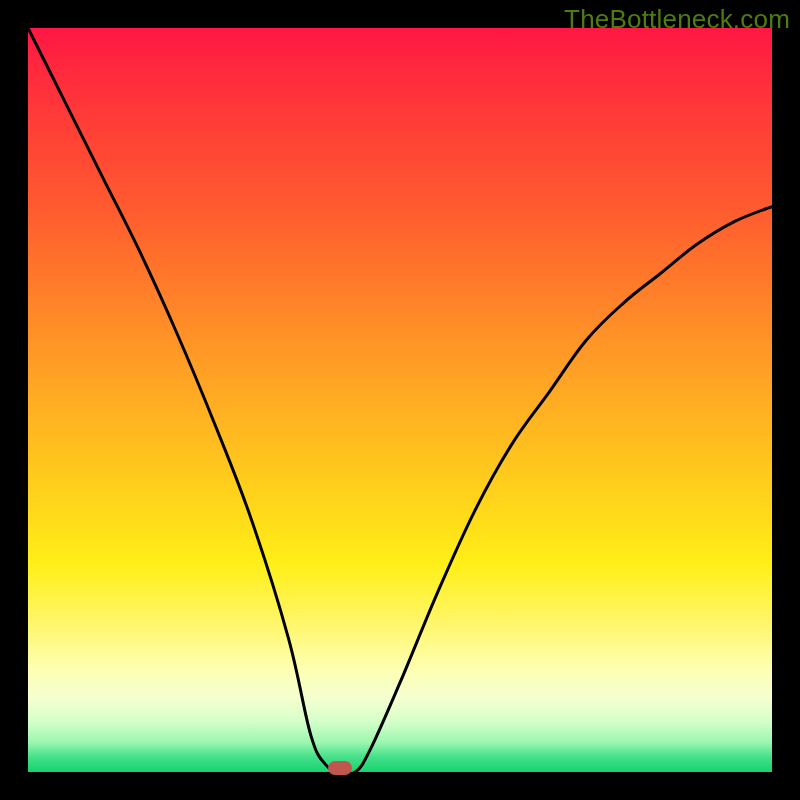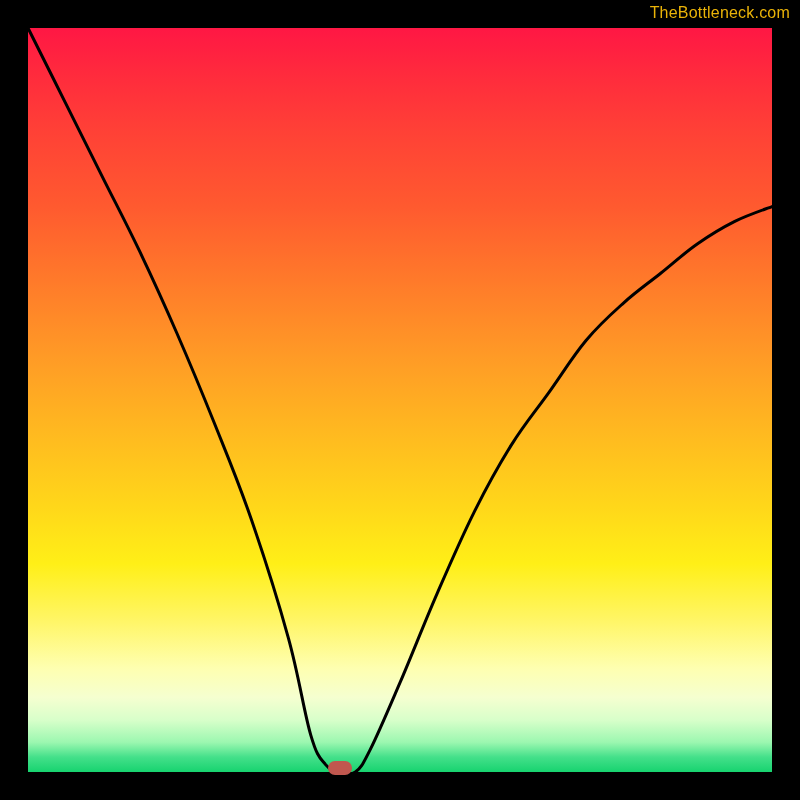--- a/index.html
+++ b/index.html
@@ -42,22 +42,22 @@
       #d8ffca 93%,
       #9cf7b0 96%,
       #44e08a 98%,
       #17d36f 100%
     );
   }
   .watermark {
     position: absolute;
     top: 4px;
     right: 10px;
-    color: #eab308;
-    font-size: 16px;
+    color: #4d7c0f;
+    font-size: 26px;
     letter-spacing: 0.2px;
     user-select: none;
   }
   svg.curve {
     position: absolute;
     left: 0;
     top: 0;
     width: 744px;
     height: 744px;
     overflow: visible;

